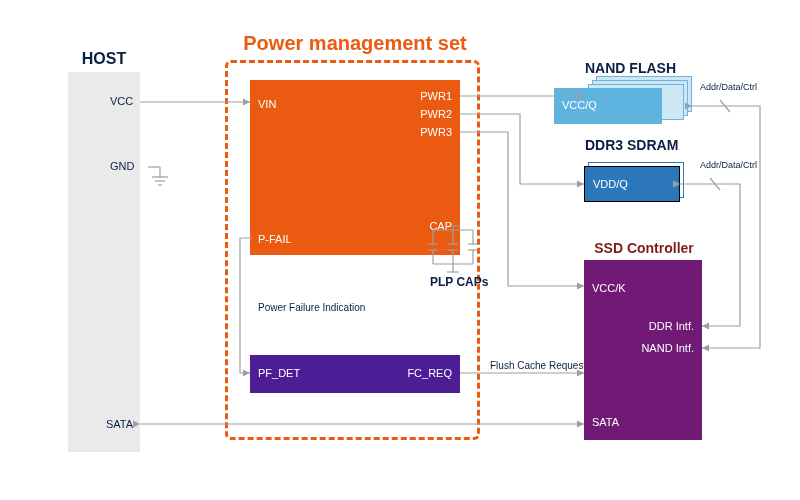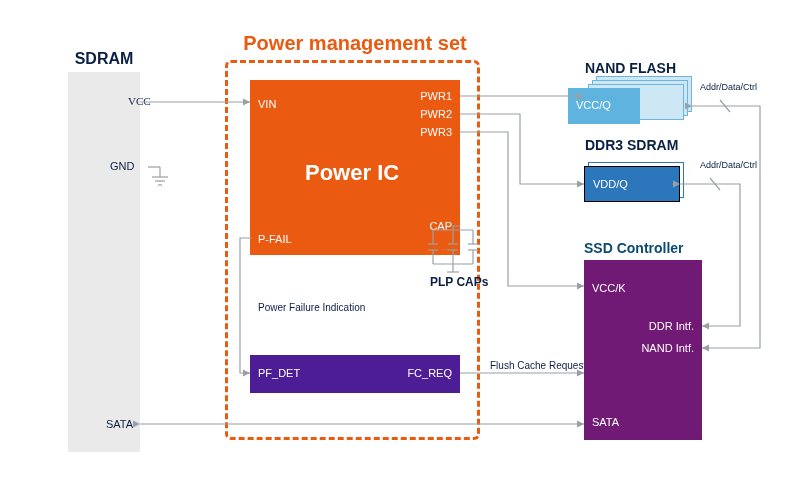--- a/index.html
+++ b/index.html
@@ -14,49 +14,48 @@
   .power-ic-title { font-size: 22px; font-weight: 700; }
   .pin { font-size: 11px; color: #fff; }
   .mcu { background: #4c1d95; color: #fff; }
   .mcu-title { font-size: 14px; font-weight: 700; color: #15803d; text-align: center; margin-top: 40px; }
   .small-lbl { font-size: 10px; color: #0a1f44; }
   .nand-stack { background: #cde7f5; border: 1px solid #6bb6de; }
   .nand-label { font-size: 14px; font-weight: 700; color: #0a1f44; }
   .ddr { background: #2c76bb; color: #fff; border: 1px solid #000000; }
   .ddr-shadow { background: #fff; border: 1px solid #2c76bb; }
   .ssd { background: #701a75; color: #fff; }
-  .ssd-title { font-size: 14px; font-weight: 700; color: #0c4a6e; text-align: left; }
+  .ssd-title { font-size: 14px; font-weight: 700; color: #7f1d1d; text-align: center; }
   .ssd-pin { font-size: 11px; color: #fff; }
   .plp-lbl { font-size: 12px; font-weight: 700; color: #0a1f44; }
   svg { position: absolute; overflow: visible; }
   .arrow { stroke: #9aa0a6; stroke-width: 1.2; fill: none; }
   .arrow-h { fill: #9aa0a6; }
 </style>
 </head>
 <body>
 
 <div class="abs host" style="left:68px; top:72px; width:72px; height:380px;"></div>
-<div class="abs host-title" style="left:68px; top:50px; width:72px;">SDRAM</div>
-<div class="abs host-lbl" style="left:128px; top:95px;font-family:Liberation Serif, serif;">VCC</div>
+<div class="abs host-title" style="left:68px; top:50px; width:72px;">HOST</div>
+<div class="abs host-lbl" style="left:110px; top:95px;">VCC</div>
 <div class="abs host-lbl" style="left:110px; top:160px;">GND</div>
 <div class="abs host-lbl" style="left:106px; top:418px;">SATA</div>
 
 <svg style="left:148px; top:165px;" width="30" height="30">
   <line class="arrow" x1="0" y1="2" x2="12" y2="2"></line>
   <line class="arrow" x1="12" y1="2" x2="12" y2="12"></line>
   <line class="arrow" x1="4" y1="12" x2="20" y2="12"></line>
   <line class="arrow" x1="7" y1="16" x2="17" y2="16"></line>
   <line class="arrow" x1="10" y1="20" x2="14" y2="20"></line>
 </svg>
 
 <div class="abs pms-title" style="left:225px; top:32px; width:260px;">Power management set</div>
 <div class="abs pms-border" style="left:225px; top:60px; width:255px; height:380px;"></div>
 
 <div class="abs power-ic" style="left:250px; top:80px; width:210px; height:175px;">
-  <div class="abs power-ic-title" style="left:55px; top:80px;">Power IC</div>
   <div class="abs pin" style="left:8px; top:18px;">VIN</div>
   <div class="abs pin" style="left:8px; top:153px;">P-FAIL</div>
   <div class="abs pin" style="right:8px; top:10px;">PWR1</div>
   <div class="abs pin" style="right:8px; top:28px;">PWR2</div>
   <div class="abs pin" style="right:8px; top:46px;">PWR3</div>
   <div class="abs pin" style="right:8px; top:140px;">CAP</div>
 </div>
 
 <div class="abs mcu-title" style="left:250px; top:335px; width:210px;">MCU</div>
 <div class="abs mcu" style="left:250px; top:355px; width:210px; height:38px;">
@@ -88,21 +87,21 @@
     <line x1="5" y1="34" x2="45" y2="34"></line>
     <line x1="25" y1="34" x2="25" y2="42"></line>
     <line x1="19" y1="42" x2="31" y2="42"></line>
   </g>
 </svg>
 
 <div class="abs nand-label" style="left:585px; top:60px;">NAND FLASH</div>
 <div class="abs nand-stack" style="left:596px; top:76px; width:96px; height:36px;"></div>
 <div class="abs nand-stack" style="left:592px; top:80px; width:96px; height:36px;"></div>
 <div class="abs nand-stack" style="left:588px; top:84px; width:96px; height:36px;"></div>
-<div class="abs" style="left:568px; top:88px; width:72px; height:36px; background:#5fb3df; color:#fff;">
+<div class="abs" style="left:554px; top:88px; width:108px; height:36px; background:#5fb3df; color:#fff;">
   <div class="abs pin" style="left:8px; top:11px;">VCC/Q</div>
 </div>
 <div class="abs small-lbl" style="left:700px; top:82px; font-size:9px;">Addr/Data/Ctrl</div>
 
 <div class="abs nand-label" style="left:585px; top:137px;">DDR3 SDRAM</div>
 <div class="abs ddr-shadow" style="left:588px; top:162px; width:96px; height:36px;"></div>
 <div class="abs ddr" style="left:584px; top:166px; width:96px; height:36px;">
   <div class="abs pin" style="left:8px; top:11px;">VDD/Q</div>
 </div>
 <div class="abs small-lbl" style="left:700px; top:160px; font-size:9px;">Addr/Data/Ctrl</div>

